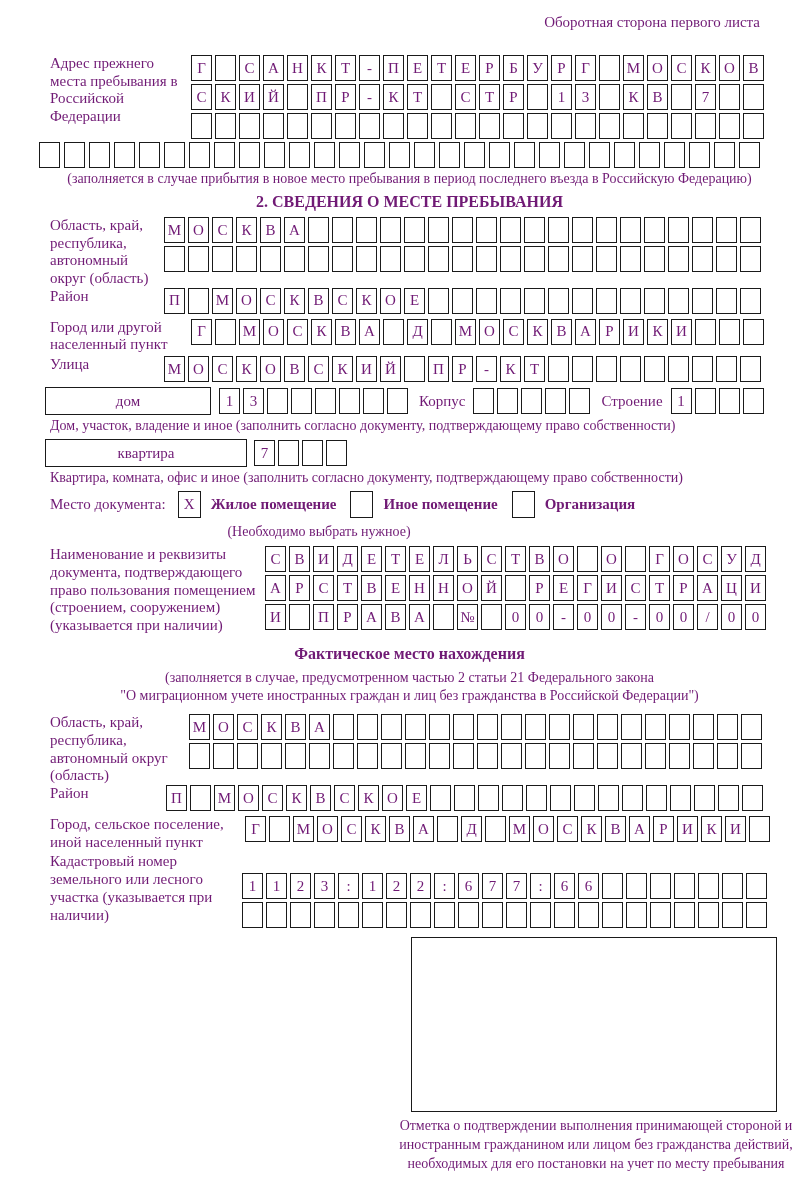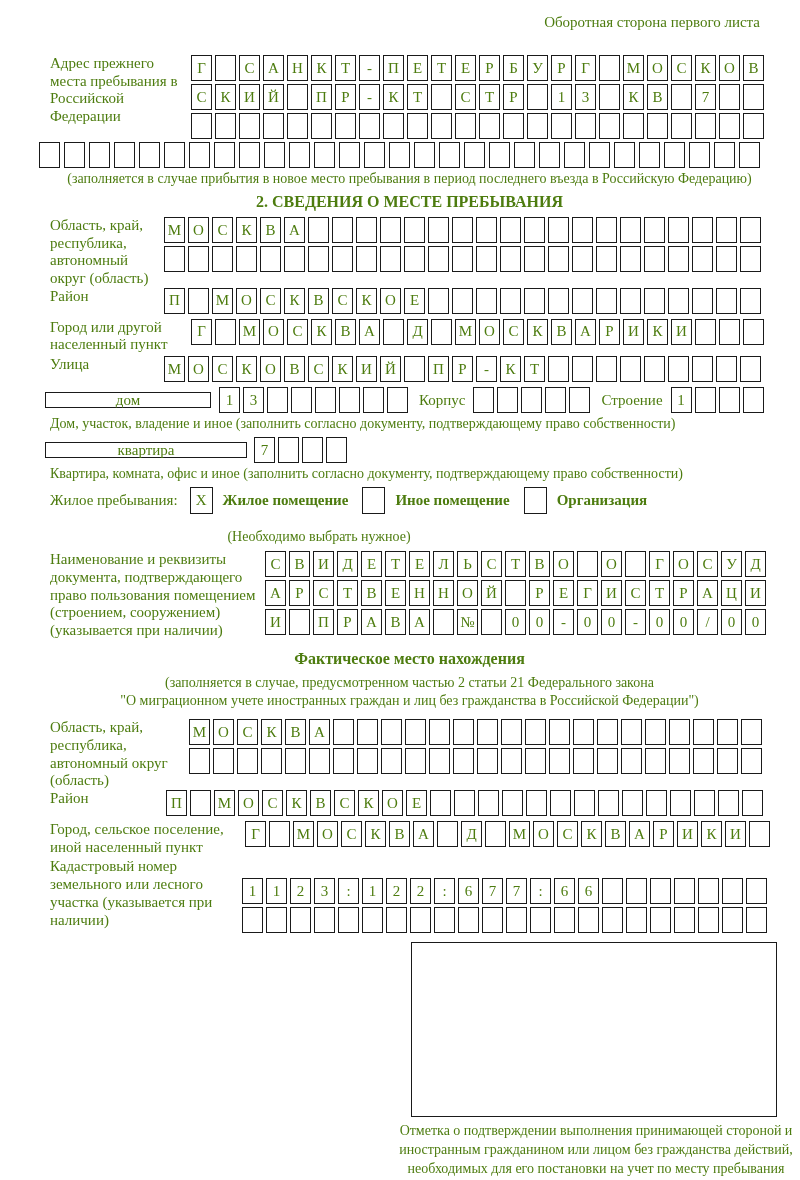--- a/index.html
+++ b/index.html
@@ -1,18 +1,18 @@
 <!DOCTYPE html>
 <html><head>
 <meta charset="utf-8">
 <style>
   html,body{margin:0;padding:0;background:#fff;}
   .page{
     width:800px;height:1180px;box-sizing:border-box;
-    background:#fff;color:#4d7c0f;
+    background:#fff;color:#701a75;
     font-family:"Liberation Serif","DejaVu Serif",serif;
     padding:14px 0 0 0;overflow:hidden;
   }
   .content{padding-left:39px;padding-right:20px;}
   .hdr-note{ text-align:right;font-size:15px;padding-right:40px;margin-bottom:24px;}
   .field{display:flex;align-items:flex-start;}
   .label{font-size:15px;line-height:1.18;padding-left:11px;box-sizing:border-box;flex:none;}
   .w-prev{width:152px;}
   .w-reg{width:125px;}
   .w-city{width:152px;}
@@ -27,34 +27,34 @@
     flex:none;width:21px;height:26px;margin-right:3px;box-sizing:border-box;
     border:1.5px solid #1a1a1a;
     display:flex;align-items:center;justify-content:center;
     font-size:15px;line-height:1;
   }
   .fullrow .cell{margin-right:4px;}
   .note-c{text-align:center;font-size:14px;margin:2px 0 6px 0;}
   .sec-title{text-align:center;font-weight:bold;font-size:16px;margin:6px 0 6px 0;}
   .inline-row{display:flex;align-items:center;margin-left:6px;margin-top:2px;}
   .bigbox{
-    box-sizing:border-box;border:1.5px solid #1a1a1a;height:16px;
+    box-sizing:border-box;border:1.5px solid #1a1a1a;height:28px;
     display:flex;align-items:center;justify-content:center;font-size:15px;flex:none;
   }
   .bb-dom{width:166px;margin-right:8px;}
   .bb-kv{width:202px;margin-right:7px;}
   .mid-label{font-size:15px;padding:0 8px;white-space:nowrap;}
   .cap{font-size:14px;margin:3px 0 5px 11px;}
   .stay-row{display:flex;align-items:center;margin-left:11px;margin-top:4px;font-size:15px;}
   .checkbox{
     flex:none;width:23px;height:27px;box-sizing:border-box;border:1.5px solid #1a1a1a;
     display:flex;align-items:center;justify-content:center;font-size:15px;
   }
   .stay-label{padding:0 14px 0 10px;white-space:nowrap;font-weight:bold;}
-  .stay-cap{margin-left:0;text-align:center;width:560px;font-size:14px;margin-top:15px;margin-bottom:6px;}
+  .stay-cap{margin-left:0;text-align:center;width:560px;font-size:14px;margin-top:6px;margin-bottom:6px;}
   .offset-top{margin-top:20px;}
   .fact-note{ text-align:center;font-size:14px;line-height:1.35;}
   .stamp-box{
     box-sizing:border-box;margin-left:372px;margin-top:6px;
     width:366px;height:175px;border:1.5px solid #1a1a1a;background:#fff;
   }
   .stamp-cap{margin-left:352px;width:410px;text-align:center;font-size:14px;line-height:1.35;margin-top:5px;}
   .mb2{margin-bottom:2px;}
 </style>
 </head>
@@ -371,21 +371,21 @@
       <div class="cellrow" style="margin-bottom:0">
           <span class="cell">7</span>
           <span class="cell"></span>
           <span class="cell"></span>
           <span class="cell"></span>
         </div>
     </div>
     <div class="cap">Квартира, комната, офис и иное (заполнить согласно документу, подтверждающему право собственности)</div>
 
     <div class="stay-row">
-      <span>Жилое пребывания:</span>
+      <span>Место документа:</span>
       <span style="width:12px"></span>
       <span class="checkbox">
           <span>X</span>
         </span>
       <span class="stay-label">Жилое помещение</span>
       <span class="checkbox">
           <span></span>
         </span>
       <span class="stay-label">Иное помещение</span>
       <span class="checkbox">

